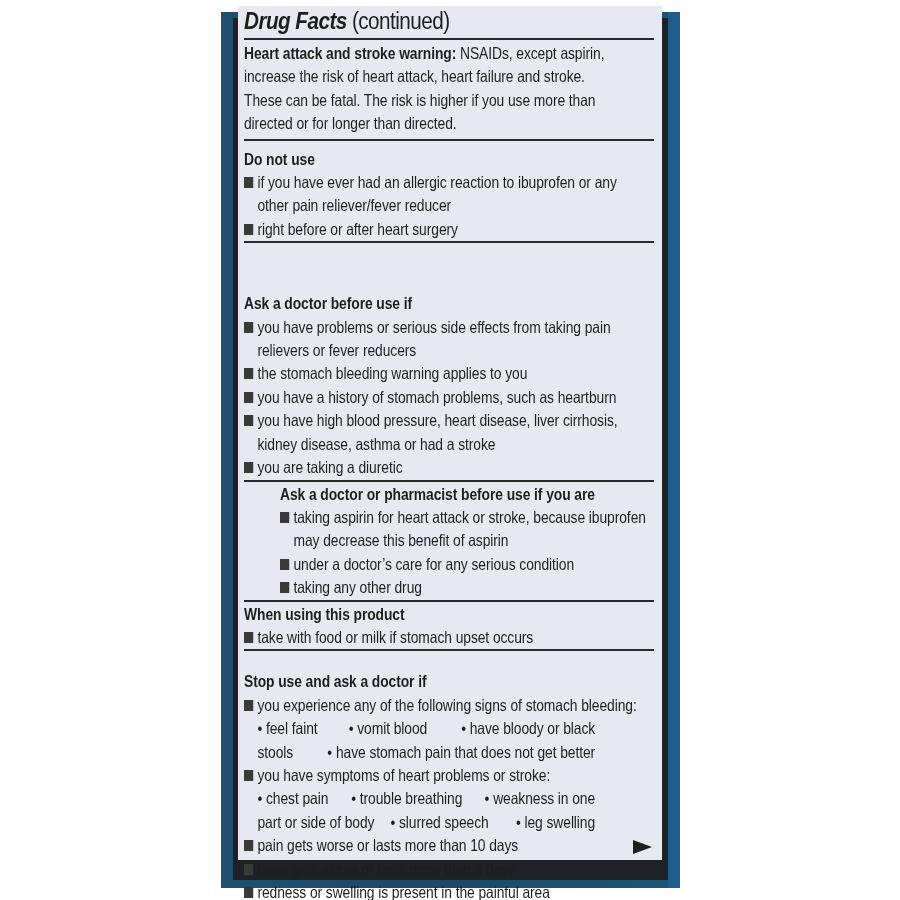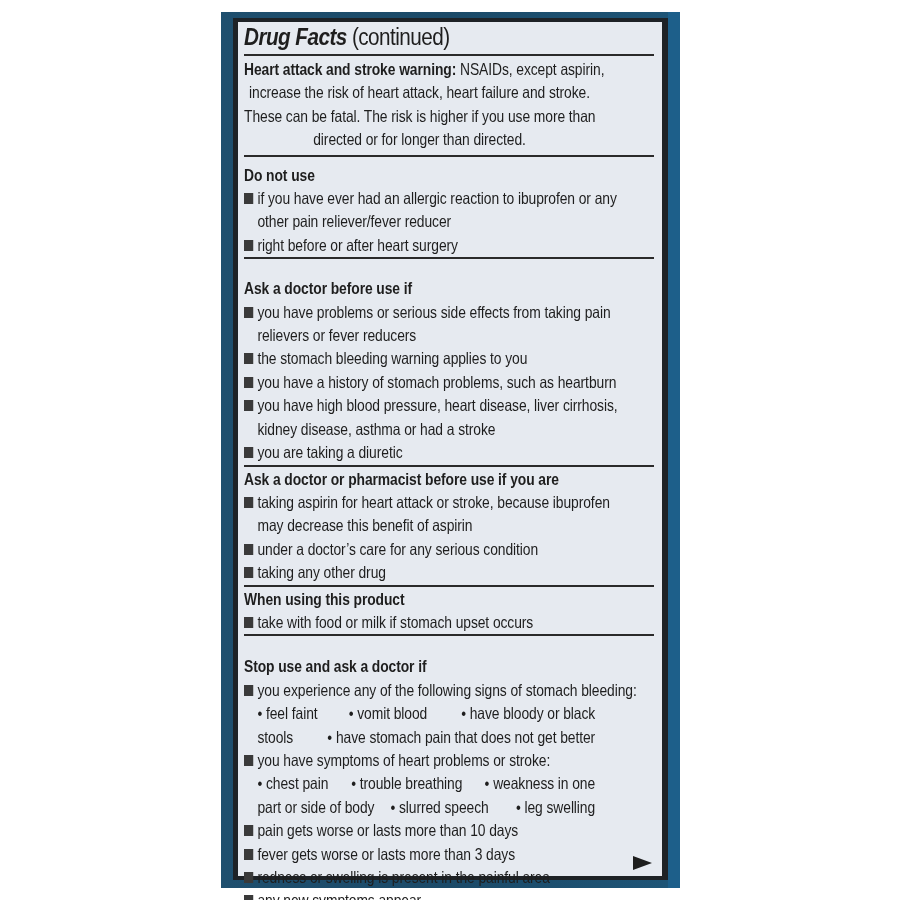--- a/index.html
+++ b/index.html
@@ -13,21 +13,21 @@
   }
   .frame-right-strip {
     position: absolute; left: 668px; top: 12px; width: 12px; height: 876px;
     background: #1d5f8a;
   }
   .inner-border {
     position: absolute; left: 233px; top: 18px; width: 435px; height: 862px;
     background: #1e2226;
   }
   .panel {
-    position: absolute; left: 238px; top: 22px; width: 424px; height: 854px;
+    position: absolute; left: 238px; top: 6px; width: 424px; height: 854px;
     background: #e6eaf0; color: #1e1e1e; box-sizing: border-box; padding: 0 0 0 6px;
   }
   .title {
     font-size: 23px; line-height: 30px; height: 32px; letter-spacing: -0.6px;
     transform: scaleX(0.9); transform-origin: left; white-space: nowrap;
   }
   .title .big { font-weight: bold; font-style: italic; }
   .rule {
     height: 0; border-top: 2px solid #2a2a2a; margin-right: 8px;
   }
@@ -57,21 +57,21 @@
 <div class="frame-right-strip"></div>
 <div class="inner-border"></div>
 
 <div class="panel">
 
   <div class="title">
     <span class="big">Drug Facts</span><span> (continued)</span>
   </div>
   <div class="rule"></div>
 
-  <div style="padding-top:2px;text-align:center;">
+  <div style="padding-top:2px;">
     <div class="line"><span class="head">Heart attack and stroke warning:</span><span> NSAIDs, except aspirin,</span></div>
     <div class="line">increase the risk of heart attack, heart failure and stroke.</div>
     <div class="line">These can be fatal. The risk is higher if you use more than</div>
     <div class="line">directed or for longer than directed.</div>
   </div>
   <div class="rule" style="margin-top:3px;"></div>
 
   <div style="padding-top:7px;">
     <div class="line head">Do not use</div>
     <div class="line item">
@@ -79,21 +79,21 @@
         <span>if you have ever had an allergic reaction to ibuprofen or any</span>
       </div>
     <div class="line indent">other pain reliever/fever reducer</div>
     <div class="line item">
         <span class="sq"></span>
         <span>right before or after heart surgery</span>
       </div>
   </div>
   <div class="rule"></div>
 
-  <div style="padding-top:18px;">
+  <div style="padding-top:5px;margin-top:44px;">
     <div class="line head">Ask a doctor before use if</div>
     <div class="line item">
         <span class="sq"></span>
         <span>you have problems or serious side effects from taking pain</span>
       </div>
     <div class="line indent">relievers or fever reducers</div>
     <div class="line item">
         <span class="sq"></span>
         <span>the stomach bleeding warning applies to you</span>
       </div>
@@ -106,21 +106,21 @@
         <span>you have high blood pressure, heart disease, liver cirrhosis,</span>
       </div>
     <div class="line indent">kidney disease, asthma or had a stroke</div>
     <div class="line item">
         <span class="sq"></span>
         <span>you are taking a diuretic</span>
       </div>
   </div>
   <div class="rule"></div>
 
-  <div style="padding-top:1px;">
+  <div style="padding-top:1px;margin-left:36px;">
     <div class="line head">Ask a doctor or pharmacist before use if you are</div>
     <div class="line item">
         <span class="sq"></span>
         <span>taking aspirin for heart attack or stroke, because ibuprofen</span>
       </div>
     <div class="line indent">may decrease this benefit of aspirin</div>
     <div class="line item">
         <span class="sq"></span>
         <span>under a doctor’s care for any serious condition</span>
       </div>

